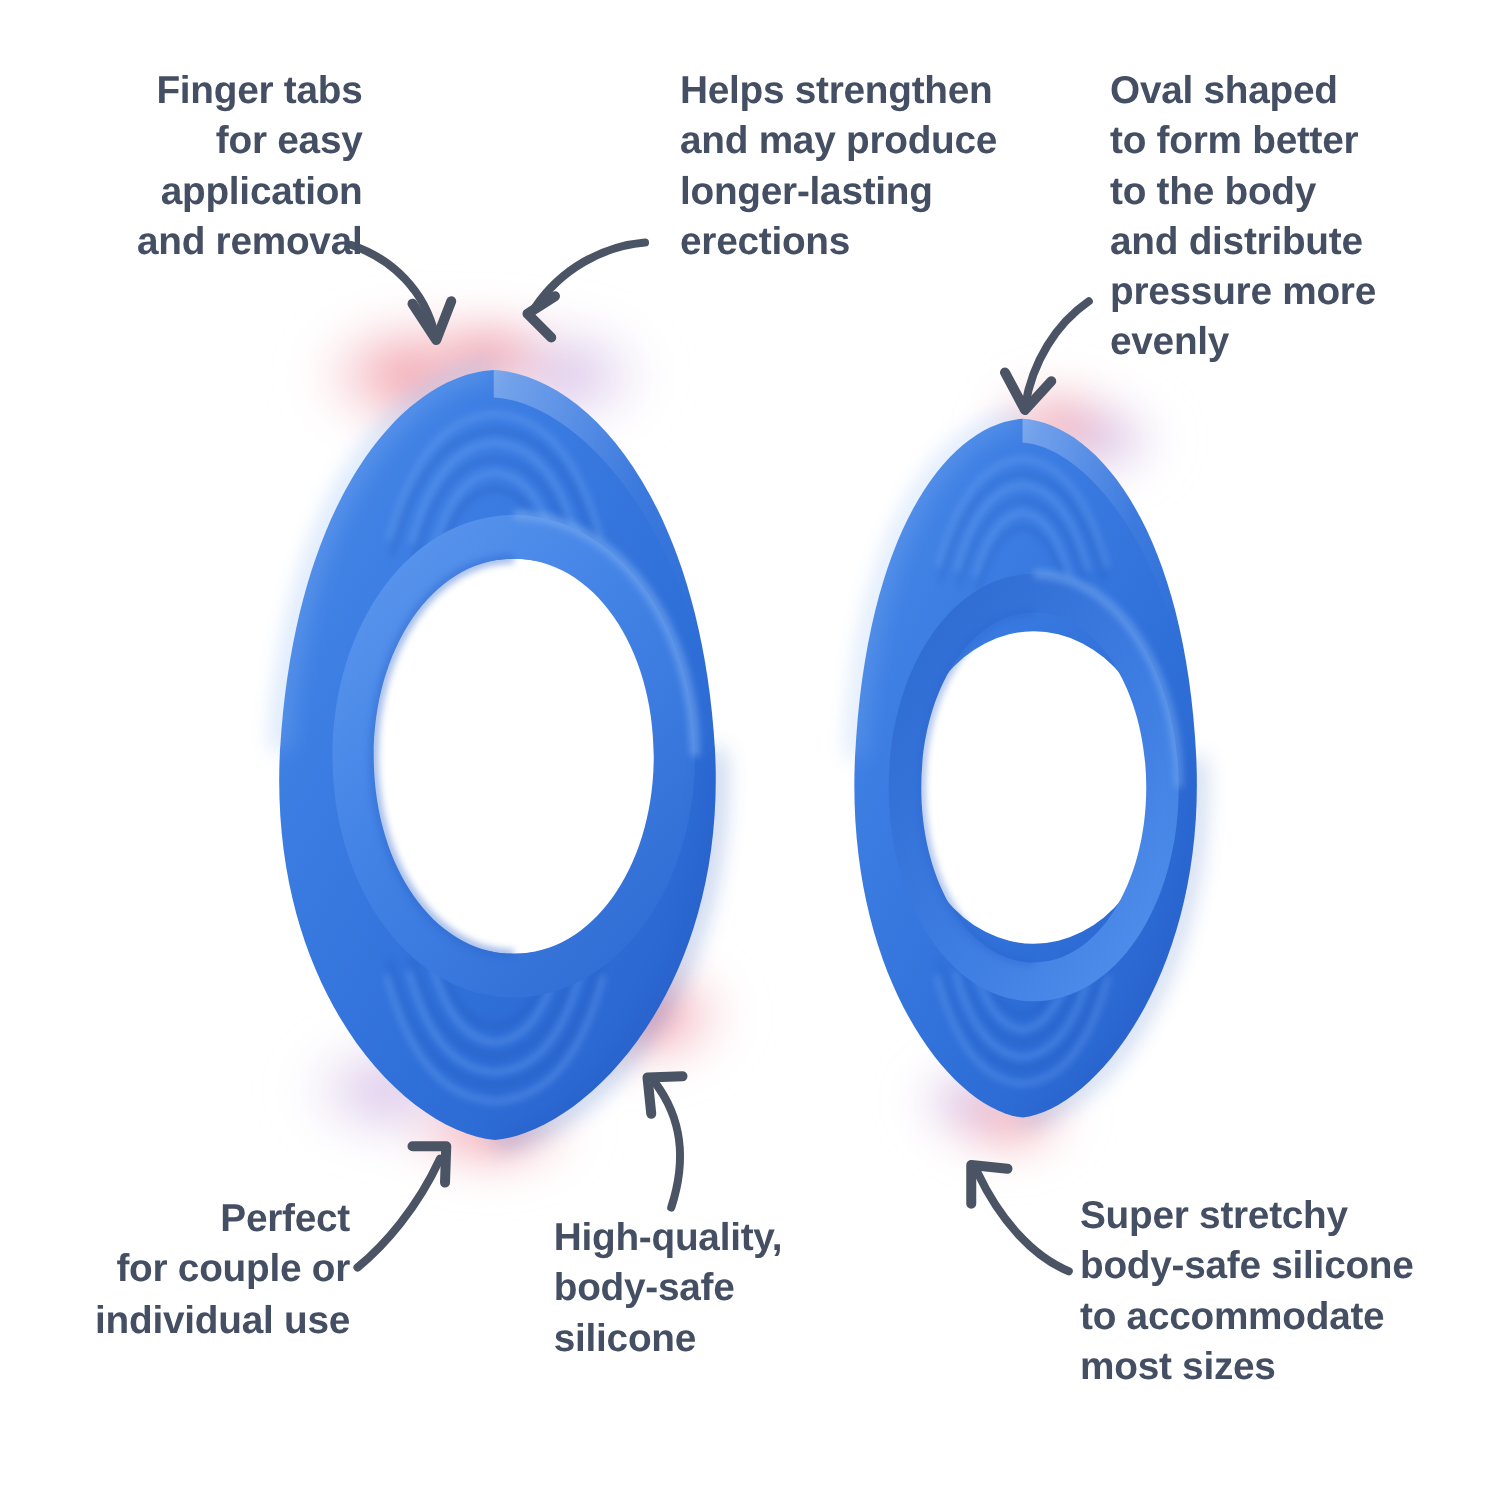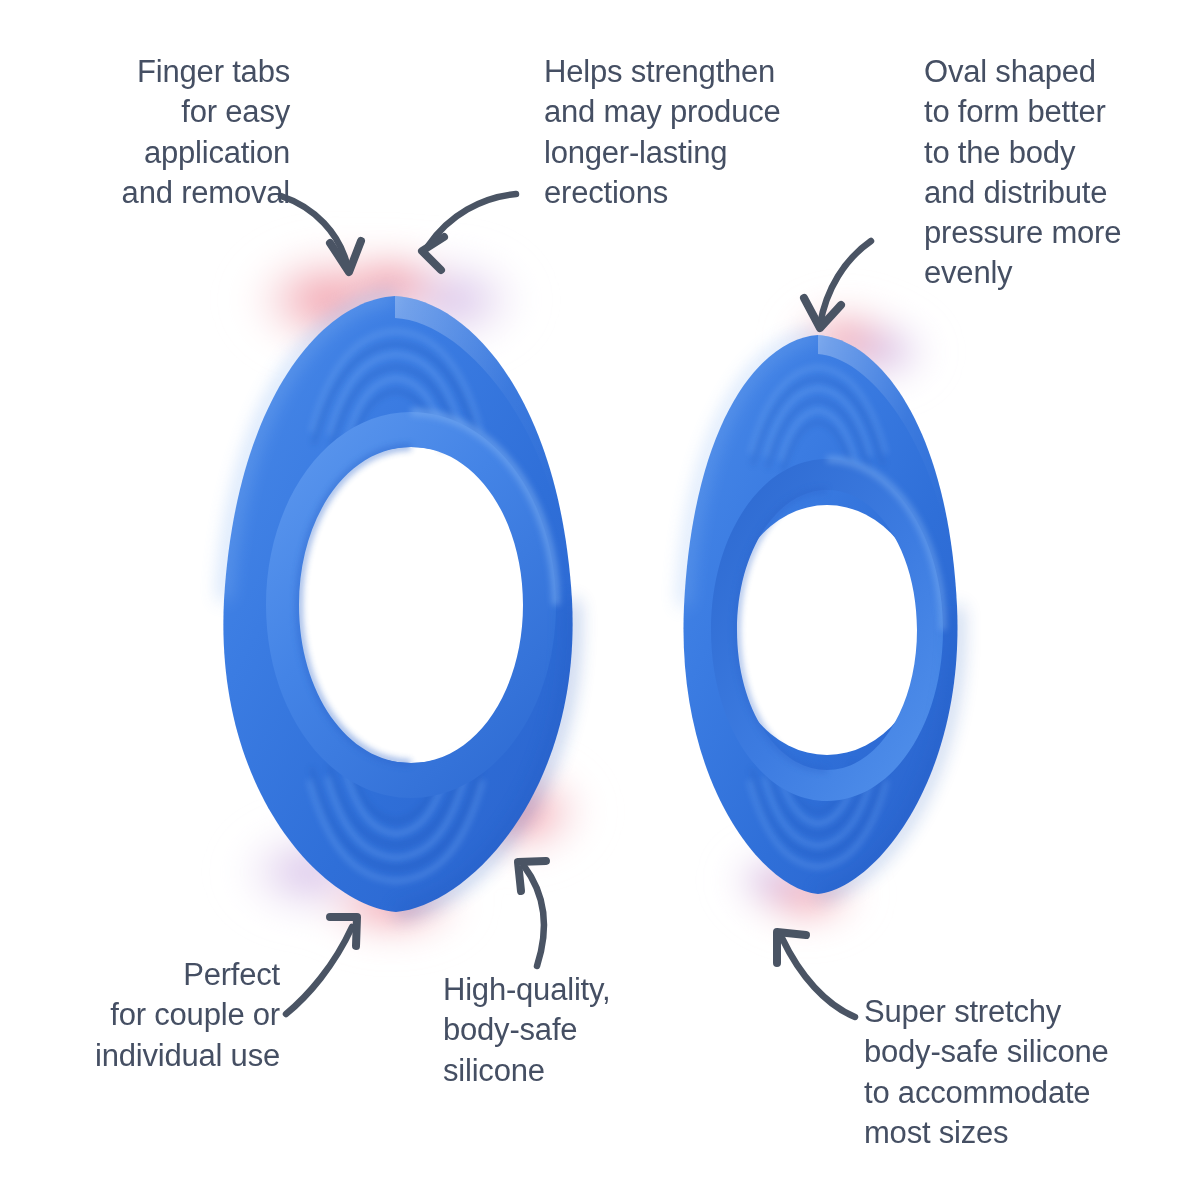--- a/index.html
+++ b/index.html
@@ -9,32 +9,32 @@
     font-family:"Liberation Sans", sans-serif;
     position:relative;
     overflow:hidden;
   }
   .stage { position:absolute; inset:0; }
 
   
   .callout {
     position:absolute;
     color:#454f63;
-    font-weight:400;
+    font-weight:700;
     font-size:31px;
     line-height:1.30;
     letter-spacing:-0.2px;
     white-space:pre-line;
   }
   .c-tl { left:44px;  top:52px;  width:246px; text-align:right; }
   .c-tm { left:525px; top:52px;  width:300px; text-align:left;margin-left:19px; }
-  .c-tr { left:888px; top:52px;  width:252px; text-align:left;margin-left:36px; }
+  .c-tr { left:888px; top:52px;  width:252px; text-align:left; }
   .c-bl { left:30px;  top:955px; width:250px; text-align:right; }
   .c-bm { left:443px; top:970px; width:240px; text-align:left; }
-  .c-br { left:864px; top:952px; width:300px; text-align:left;margin-top:40px; }
+  .c-br { left:864px; top:952px; width:300px; text-align:left; }
 
   
   .art { position:absolute; left:0; top:0; width:1200px; height:1200px; }
 </style>
 </head>
 <body>
 
 <div class="stage">
 
   <svg class="art" viewBox="0 0 1200 1200">

